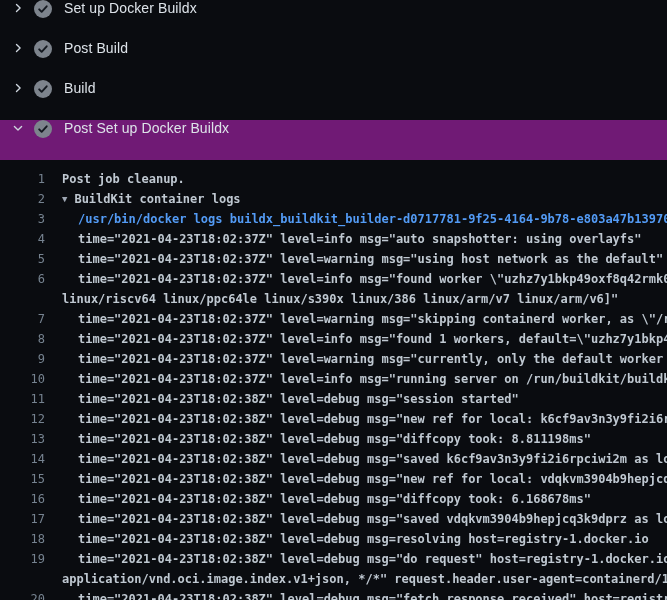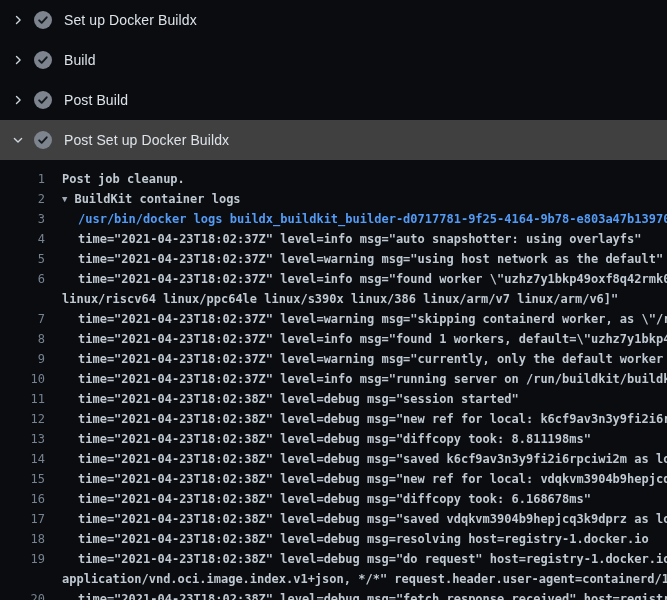--- a/index.html
+++ b/index.html
@@ -5,24 +5,24 @@
   html,body{margin:0;padding:0;}
   body{
     width:667px;height:600px;overflow:hidden;
     background:#0a0c10;
     font-family:"Liberation Sans",sans-serif;
     -webkit-font-smoothing:antialiased;
   }
   
   #steps{width:100%;}
   .step{
-    height:40px;display:flex;align-items:center;
+    height:40px;display:flex;align-items:flex-start;
     padding:0 10px;cursor:pointer;box-sizing:border-box;
   }
-  .step.expanded{background:#404040;}
+  .step.expanded{background:#701a75;}
   .chev{width:16px;height:16px;display:inline-flex;align-items:center;justify-content:center;margin-right:8px;flex:0 0 16px;}
   .check{width:18px;height:18px;display:inline-flex;align-items:center;justify-content:center;margin-right:12px;flex:0 0 18px;}
   .slabel{color:#dde3e9;font-size:14px;font-weight:500;letter-spacing:.1px;}
   
   #log{
     font-family:"DejaVu Sans Mono","Liberation Mono",monospace;
     font-size:12px;line-height:20px;
     color:#bfc8d1;padding-top:9px;
     white-space:pre;overflow:hidden;width:667px;
   }
@@ -62,35 +62,35 @@
         <svg width="12" height="12" viewBox="0 0 16 16">
           <path d="M6 3.2l4.8 4.8L6 12.8" fill="none" stroke="#ced6de" stroke-width="1.8" stroke-linecap="round" stroke-linejoin="round"></path>
         </svg>
       </span>
       <span class="check">
         <svg width="18" height="18" viewBox="0 0 16 16">
           <circle cx="8" cy="8" r="8" fill="#7d848d"></circle>
           <path d="M4.6 8.3l2.2 2.2 4.5-4.9" fill="none" stroke="#141920" stroke-width="1.7" stroke-linecap="round" stroke-linejoin="round"></path>
         </svg>
       </span>
-      <span class="slabel">Build</span>
+      <span class="slabel">Post Build</span>
     </div>
     <div class="step">
       <span class="chev">
         <svg width="12" height="12" viewBox="0 0 16 16">
           <path d="M6 3.2l4.8 4.8L6 12.8" fill="none" stroke="#ced6de" stroke-width="1.8" stroke-linecap="round" stroke-linejoin="round"></path>
         </svg>
       </span>
       <span class="check">
         <svg width="18" height="18" viewBox="0 0 16 16">
           <circle cx="8" cy="8" r="8" fill="#7d848d"></circle>
           <path d="M4.6 8.3l2.2 2.2 4.5-4.9" fill="none" stroke="#141920" stroke-width="1.7" stroke-linecap="round" stroke-linejoin="round"></path>
         </svg>
       </span>
-      <span class="slabel">Post Build</span>
+      <span class="slabel">Build</span>
     </div>
     <div class="step expanded">
       <span class="chev">
         <svg width="12" height="12" viewBox="0 0 16 16">
           <path d="M3.2 6l4.8 4.8L12.8 6" fill="none" stroke="#ced6de" stroke-width="1.8" stroke-linecap="round" stroke-linejoin="round"></path>
         </svg>
       </span>
       <span class="check">
         <svg width="18" height="18" viewBox="0 0 16 16">
           <circle cx="8" cy="8" r="8" fill="#7d848d"></circle>

